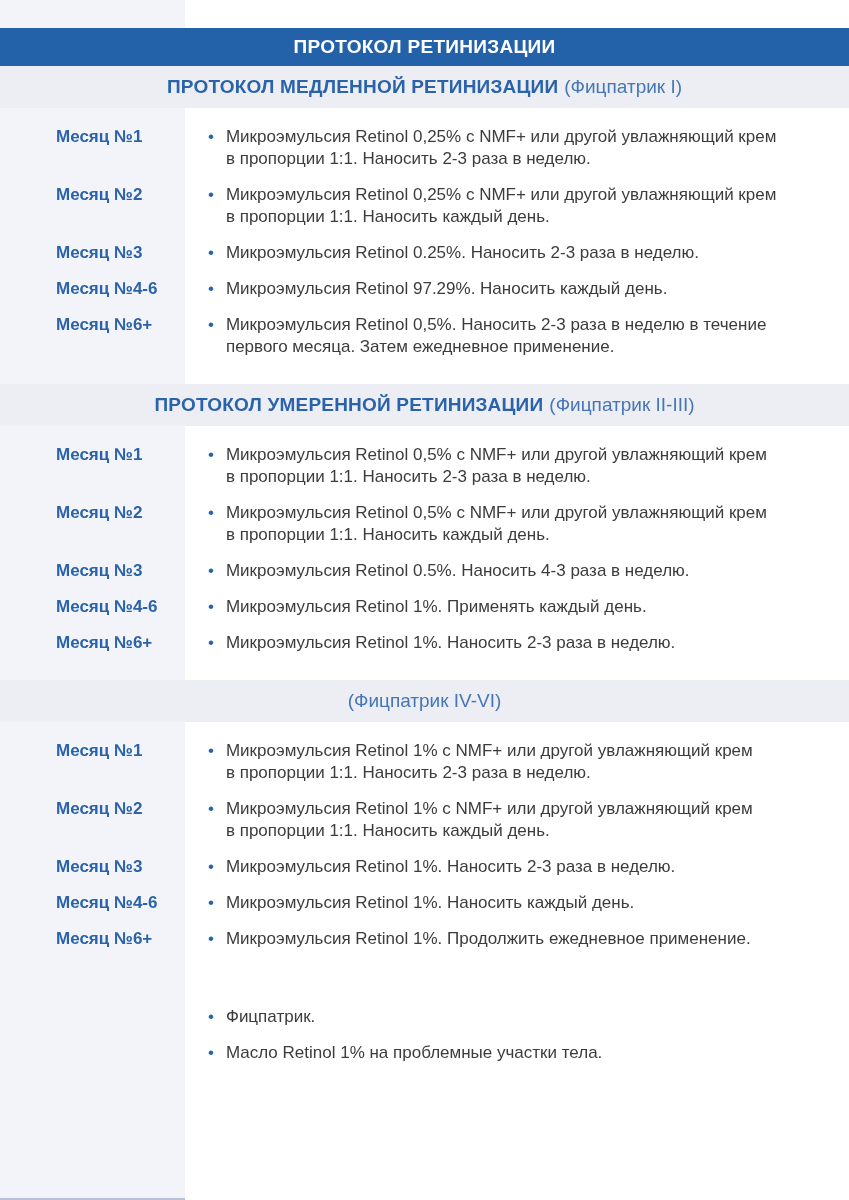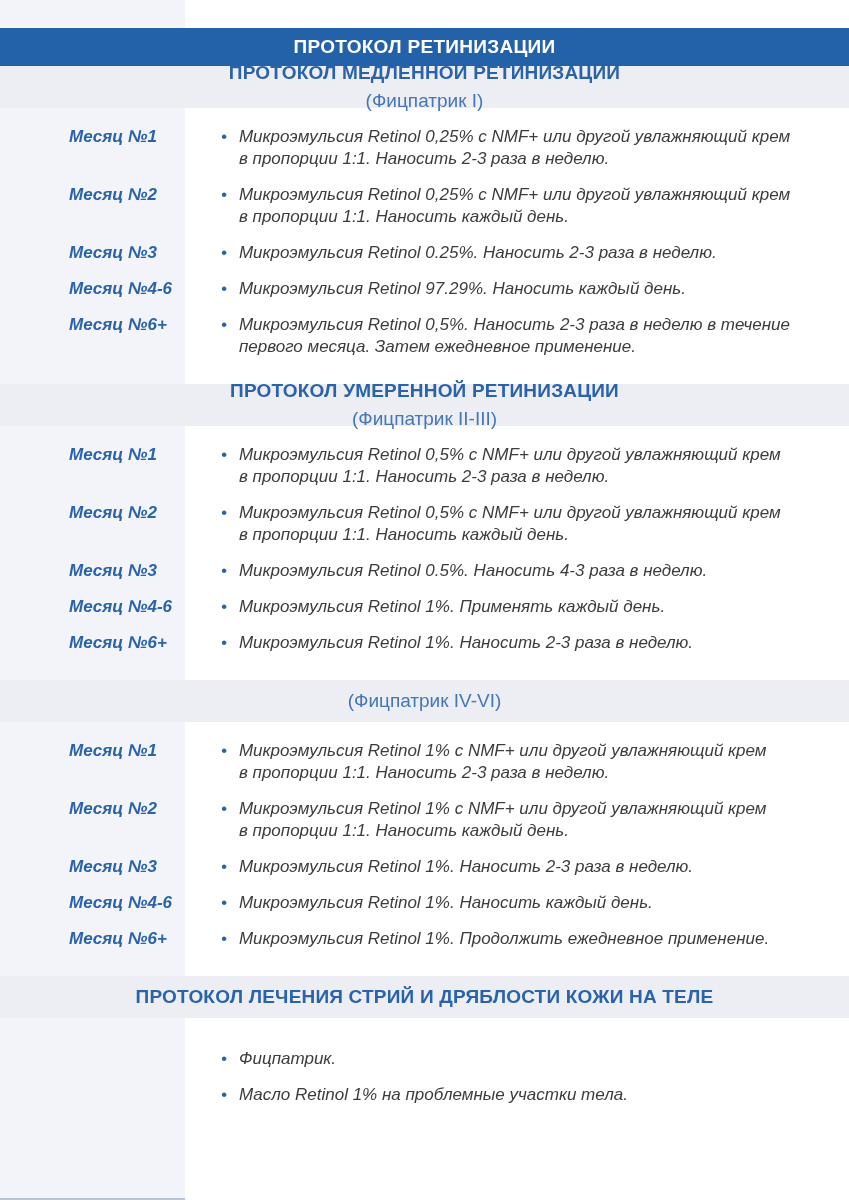--- a/index.html
+++ b/index.html
@@ -49,36 +49,34 @@
     font-weight:bold;
     font-size:19px;
     letter-spacing:0.3px;
   }
   .band{
     width:100%;
     height:42px;
     background:var(--band-bg);
     display:flex;align-items:center;justify-content:center;
     gap:6px;
-    flex-direction:column;
   }
   .band-bold{
     color:var(--accent-blue);
     font-weight:bold;
     font-size:19px;
     letter-spacing:0.2px;
   }
   .band-note{
     color:var(--note-blue);
     font-weight:normal;
     font-size:19px;
   }
   .rows{
-    padding:18px 0 12px 16px;
-    font-style:italic;
+    padding:18px 0 12px 3px;
   }
   .row{
     display:flex;
     align-items:flex-start;
     margin-bottom:14px;
   }
   .label{
     flex:none;
     width:185px;
     padding-left:53px;
@@ -249,23 +247,20 @@
             <div class="row">
               <div class="label">Месяц №6+</div>
               <div class="content">
                 <span class="bullet">•</span>
                 <div class="text">Микроэмульсия Retinol 1%. Продолжить ежедневное применение.</div>
               </div>
             </div>
           </div>
         </section>
         <section>
-          <div class="band">
-            <span class="band-bold">ПРОТОКОЛ ЛЕЧЕНИЯ СТРИЙ И ДРЯБЛОСТИ КОЖИ НА ТЕЛЕ</span>
-          </div>
           <div class="rows no-labels">
             <div class="row">
               <div class="label"></div>
               <div class="content">
                 <span class="bullet">•</span>
                 <div class="text">Фицпатрик.</div>
               </div>
             </div>
             <div class="row">
               <div class="label"></div>

